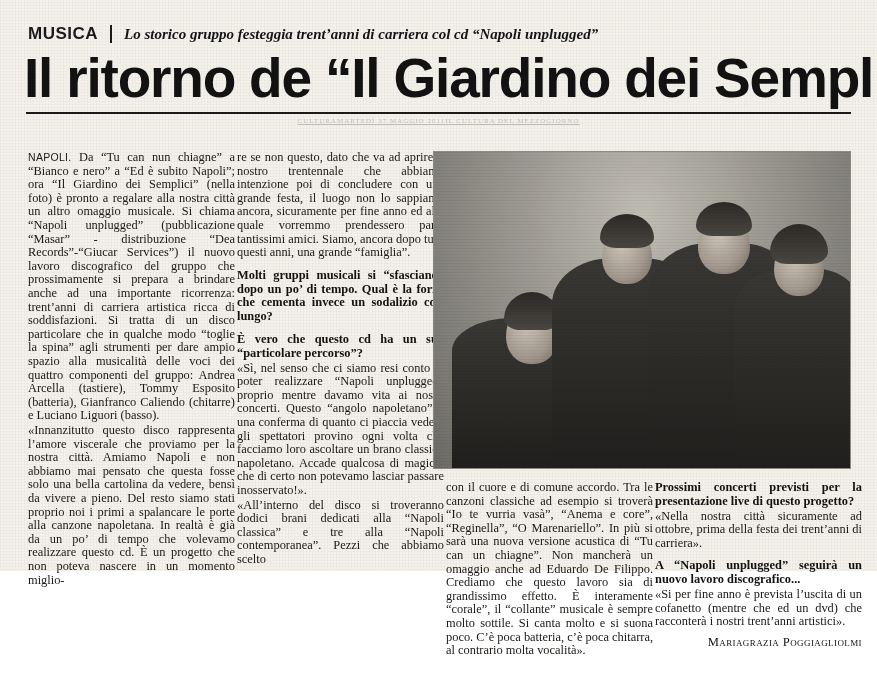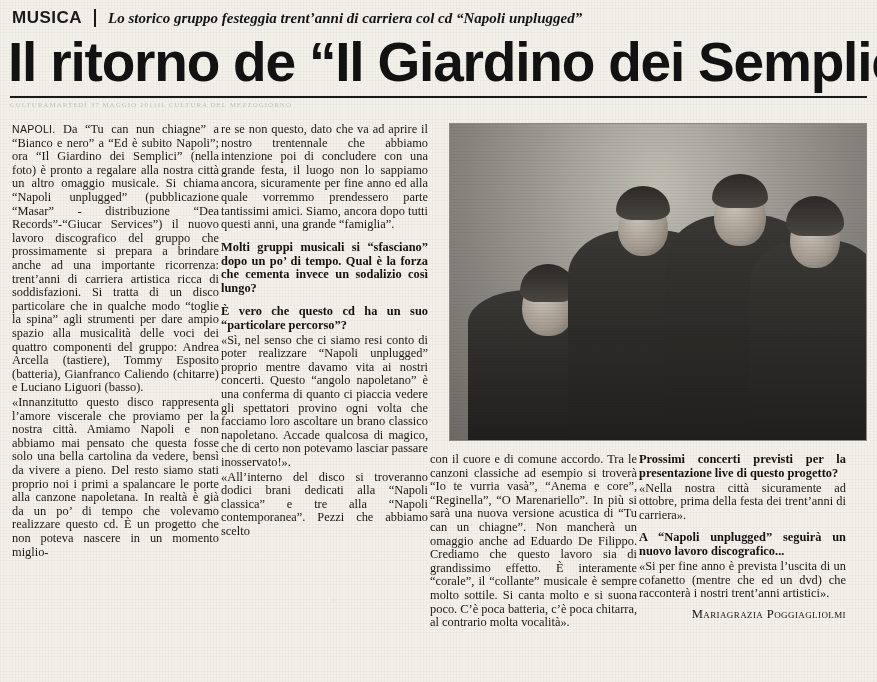--- a/index.html
+++ b/index.html
@@ -10,27 +10,27 @@
   body {
     width: 877px;
     height: 682px;
     overflow: hidden;
     font-family: "Liberation Serif", serif;
     color: #171412;
   }
   .page {
     position: relative;
     width: 877px;
-    height: 682px;
+    height: 571px;
     background: #f3f1ea;
     background-image:
       linear-gradient(90deg, rgba(0,0,0,0.022) 1px, transparent 1px),
       linear-gradient(0deg, rgba(0,0,0,0.018) 1px, transparent 1px);
     background-size: 3px 3px, 3px 3px;
-    padding: 0;
+    padding: 16px;
     box-sizing: border-box;
   }
   .paper-noise {
     position: absolute;
     inset: 0;
     pointer-events: none;
     background:
       radial-gradient(circle at 12% 30%, rgba(0,0,0,0.035) 0 2px, transparent 3px),
       radial-gradient(circle at 62% 72%, rgba(0,0,0,0.03) 0 2px, transparent 3px),
       radial-gradient(circle at 85% 18%, rgba(0,0,0,0.025) 0 2px, transparent 3px),
@@ -80,30 +80,31 @@
     margin: 2px 8px 6px 8px;
     white-space: nowrap;
   }
   .rule-strong {
     height: 2px;
     background: #1a1a1a;
     margin: 0 10px;
   }
   .ghost-rule {
     height: 12px;
-    margin: 3px 10px 8px 10px;
+    margin: 3px 10px 20px 10px;
     opacity: .30;
     font-family: "Liberation Serif", serif;
     font-size: 7px;
     color: #4a4a4a;
     display: flex;
-    justify-content: flex-start;
+    justify-content: center;
     letter-spacing: 1px;
     overflow: hidden;
     white-space: nowrap;
+    text-decoration: underline;
   }
 
   
   .content {
     position: relative;
     padding: 2px 10px 4px 12px;
     box-sizing: border-box;
   }
   .cols {
     display: flex;

